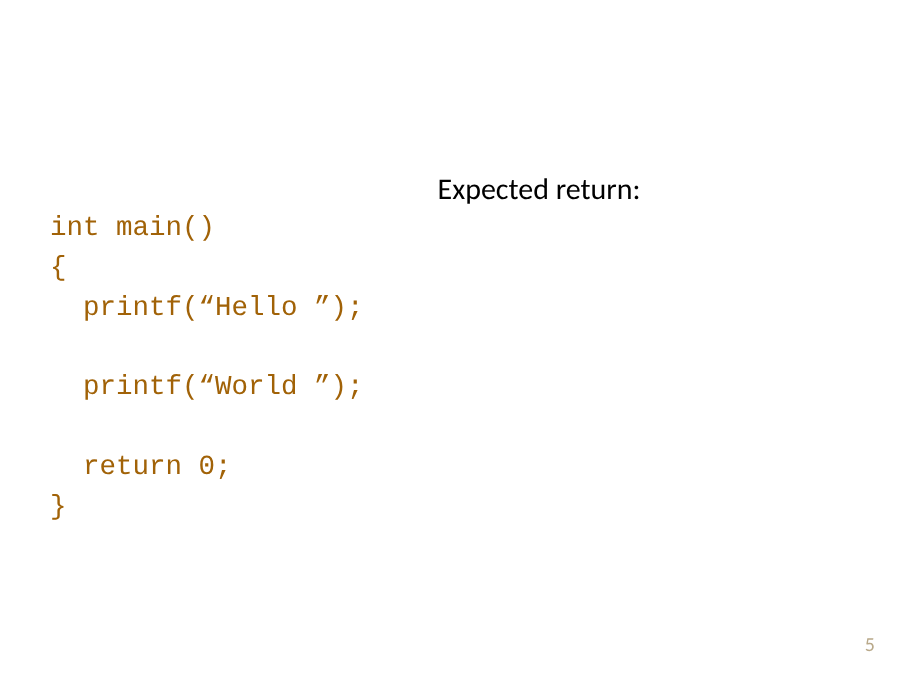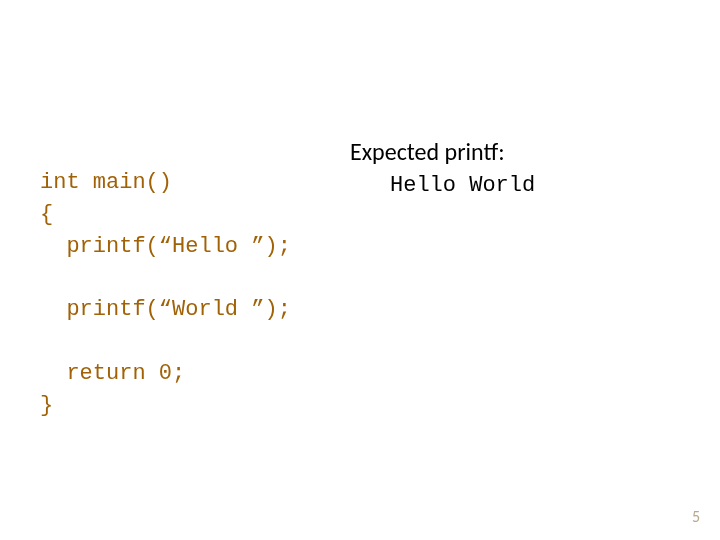--- a/index.html
+++ b/index.html
@@ -68,19 +68,18 @@
 <span>{</span>
 <span>  printf(“Hello ”);</span>
 <span></span>
 <span>  printf(“World ”);</span>
 <span></span>
 <span>  return 0;</span>
 <span>}</span>
   </div>
 
   <div class="expected-col">
-    <div class="expected-heading">Expected printf:</div>
-    <div class="expected-output">Hello World</div>
+    <div class="expected-heading">Expected return:</div>
   </div>
 
   <div class="page-number">5</div>
 
 </div>
 
 </body></html>

